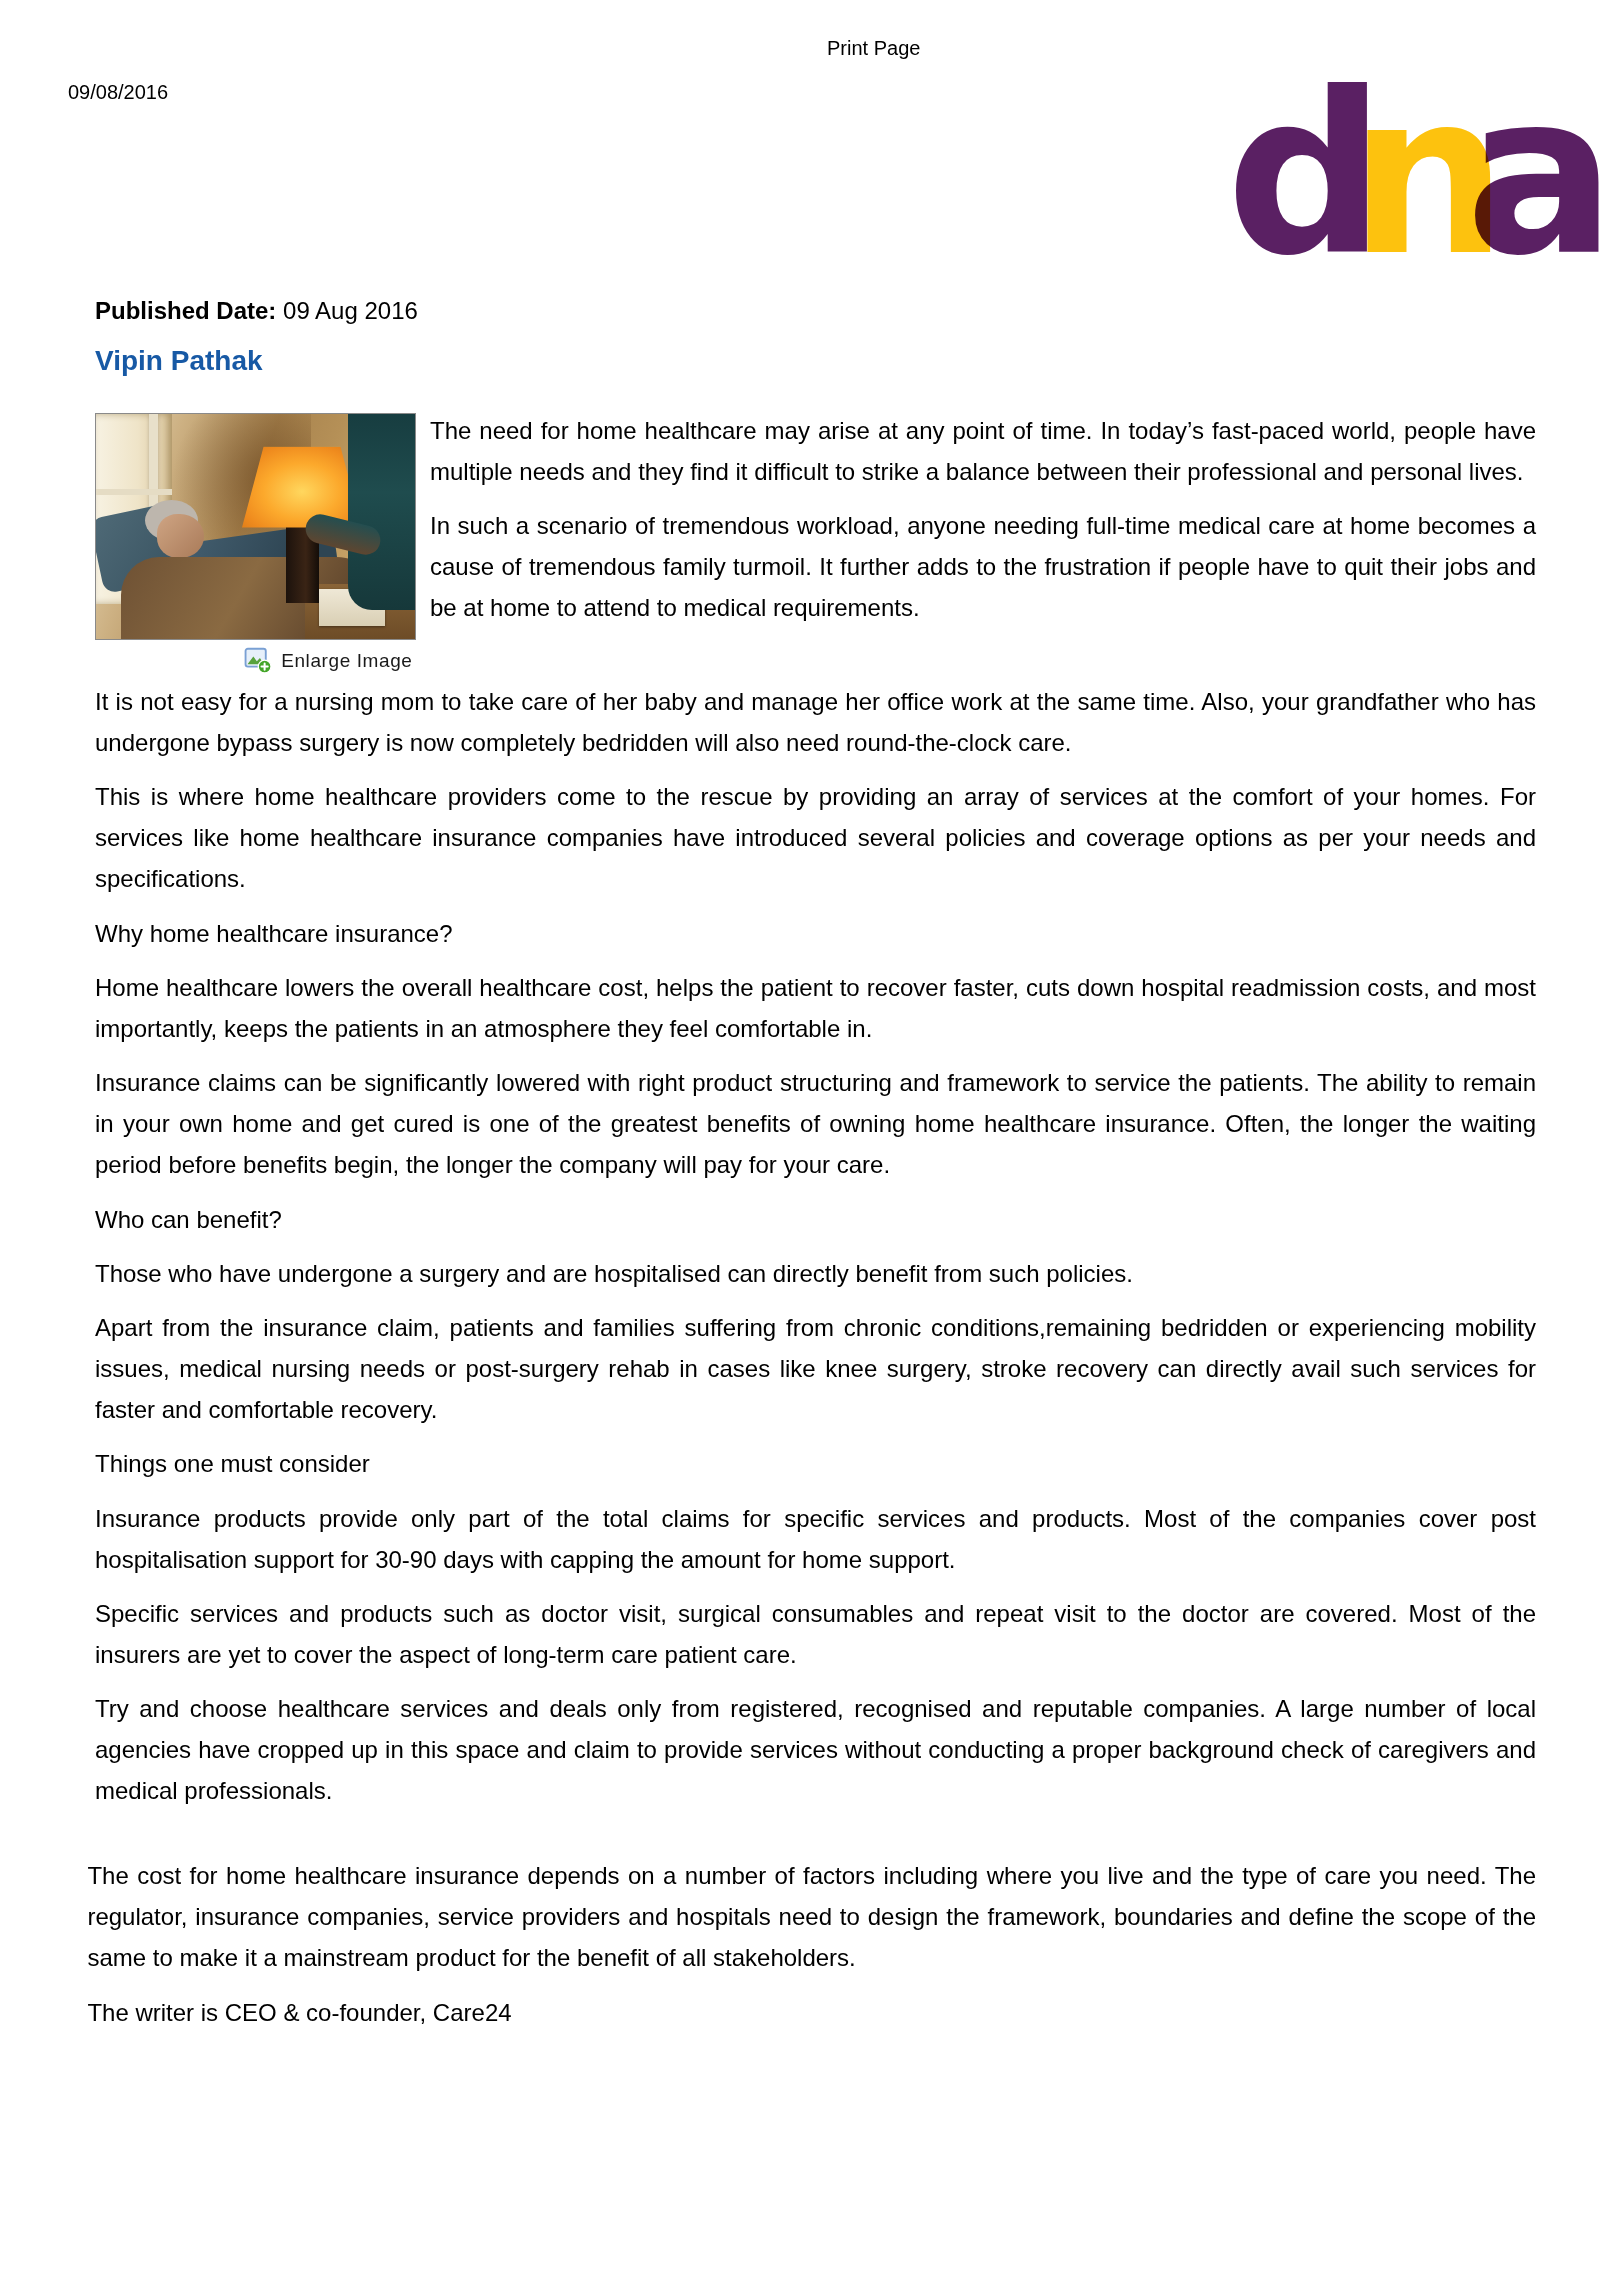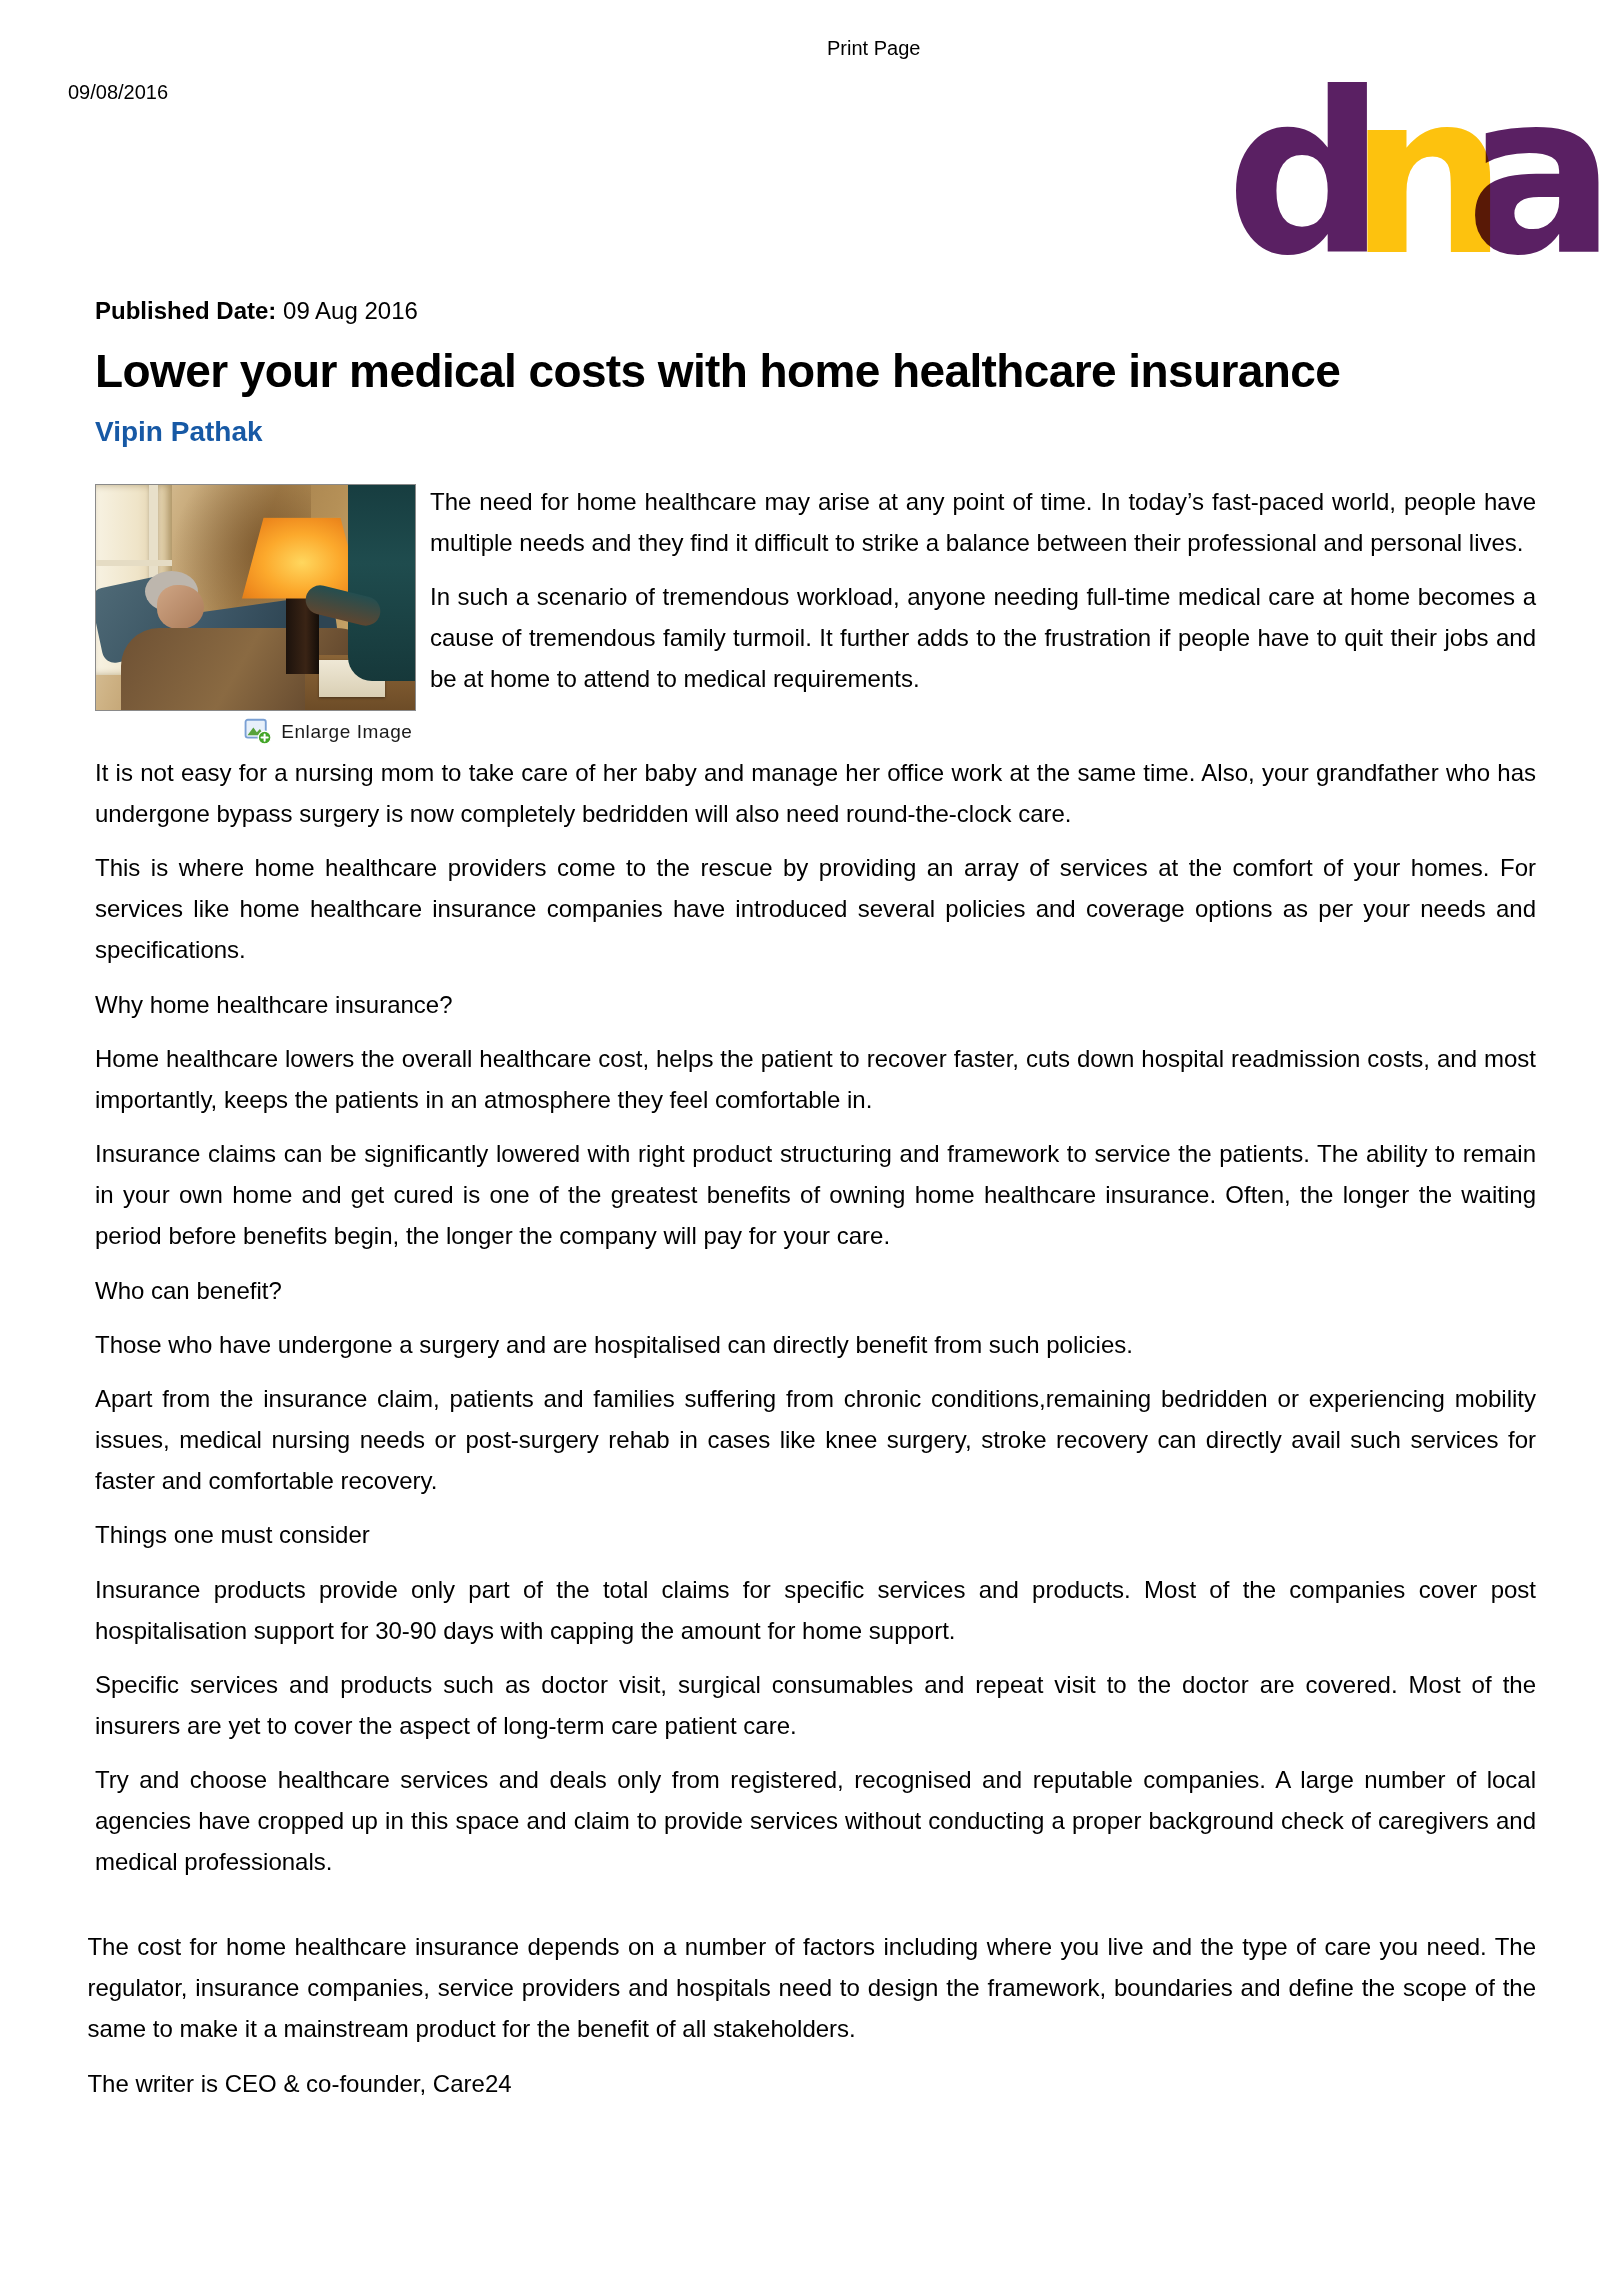--- a/index.html
+++ b/index.html
@@ -142,21 +142,20 @@
     <div class="logo"><span class="l-d" style="color:#5a2063">d</span><span class="l-n" style="color:#fdc20e">n</span><span class="l-a" style="color:#5a2063">a</span></div>
   </div>
 
   <div class="content">
 
     <div class="published">
       <span class="lbl">Published Date:</span>
       <span>09 Aug 2016</span>
     </div>
 
-    <h1 class="headline">Lower your medical costs with home healthcare insurance</h1>
 
     <div class="author" style="color:#1759a5">Vipin Pathak</div>
 
     <div class="article">
 
       <div class="float-box">
         <div class="photo">
           <div class="ph ph-window"></div>
           <div class="ph ph-window-frame"></div>
           <div class="ph ph-window-bar"></div>

